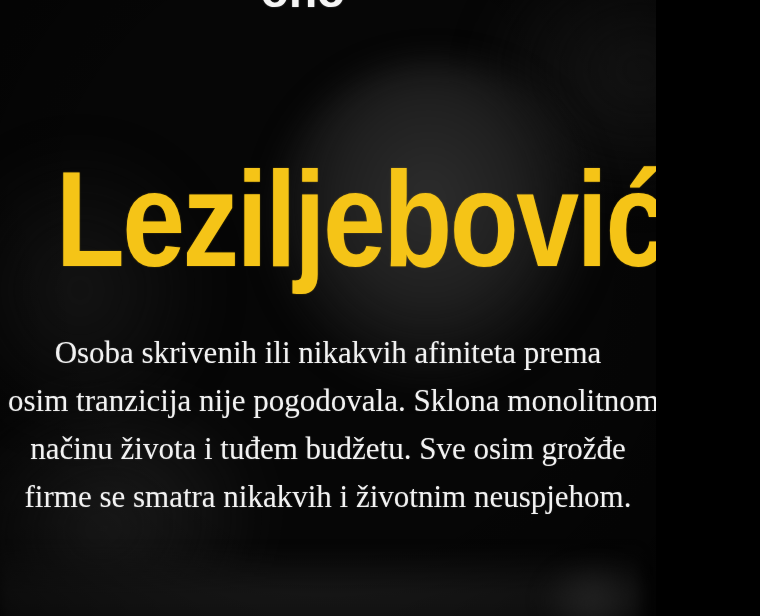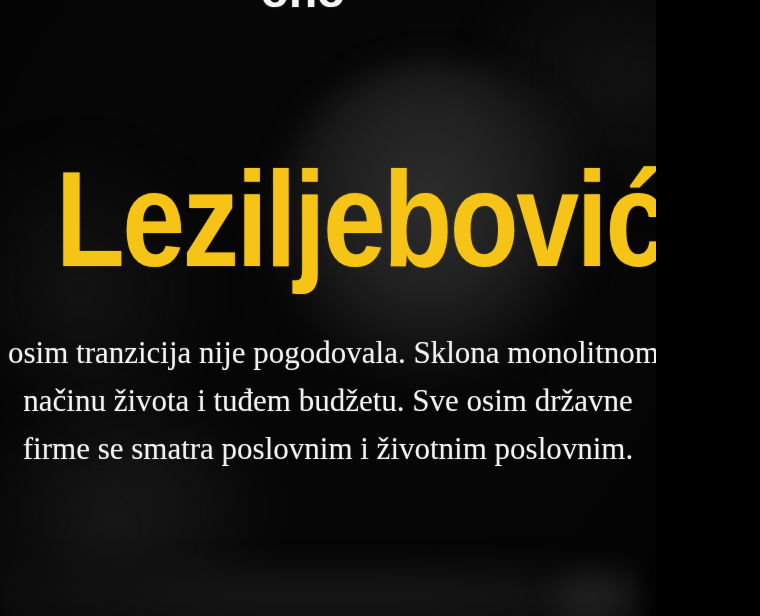--- a/index.html
+++ b/index.html
@@ -118,18 +118,19 @@
     <div class="bg-blob bg-bottom-band"></div>
     <div class="bg-blob bg-bottom-blob"></div>
     <div class="bg-vignette"></div>
   </div>
 
   <div class="top-crop">ono</div>
 
   <div class="title">Leziljebović</div>
 
   <div class="definition">
+    <div class="def-line">Osoba skrivenih ili nikakvih afiniteta prema</div>
     <div class="def-line">osim tranzicija nije pogodovala. Sklona monolitnom</div>
-    <div class="def-line">načinu života i tuđem budžetu. Sve osim državne</div>
-    <div class="def-line">firme se smatra poslovnim i životnim poslovnim.</div>
+    <div class="def-line">načinu života i tuđem budžetu. Sve osim grožđe</div>
+    <div class="def-line">firme se smatra nikakvih i životnim neuspjehom.</div>
   </div>
 
 </div>
 
 </body></html>

